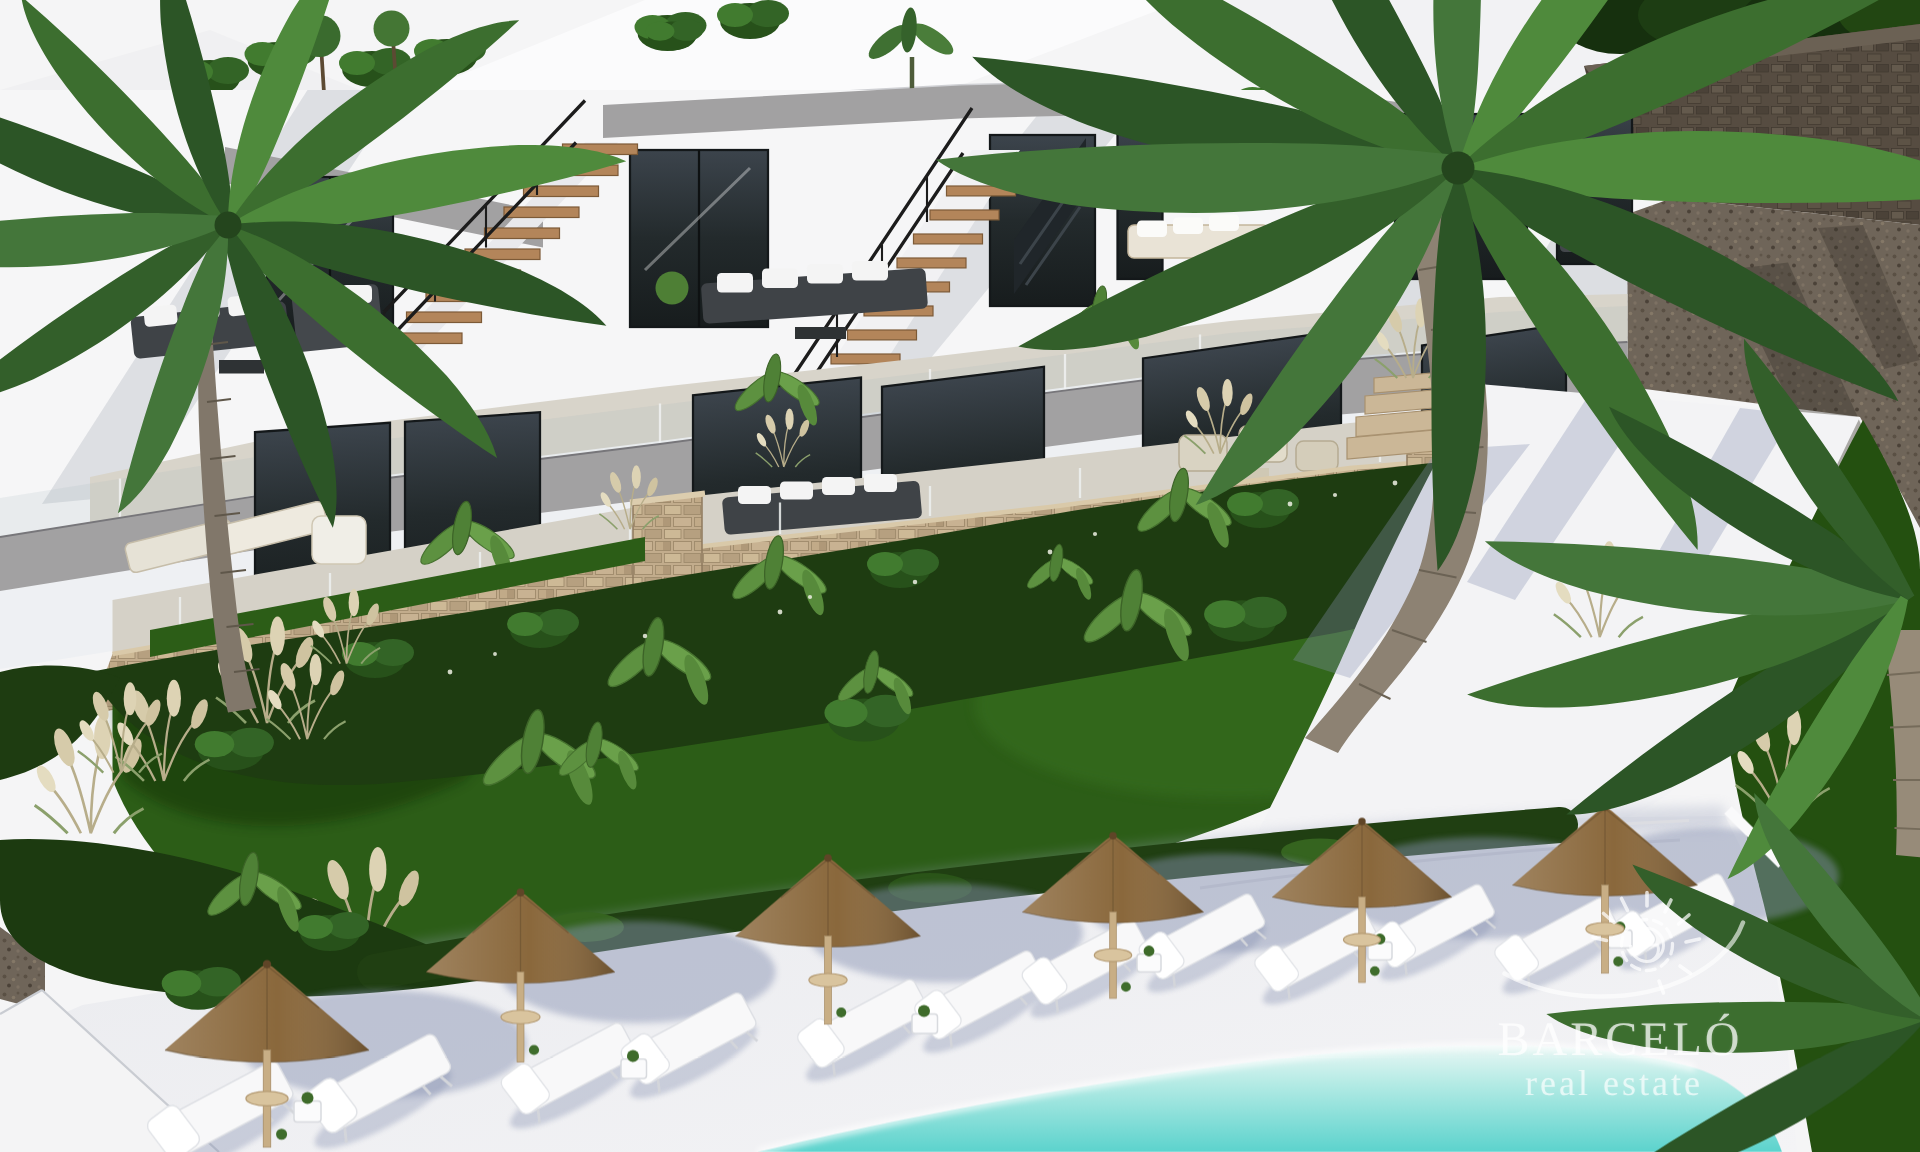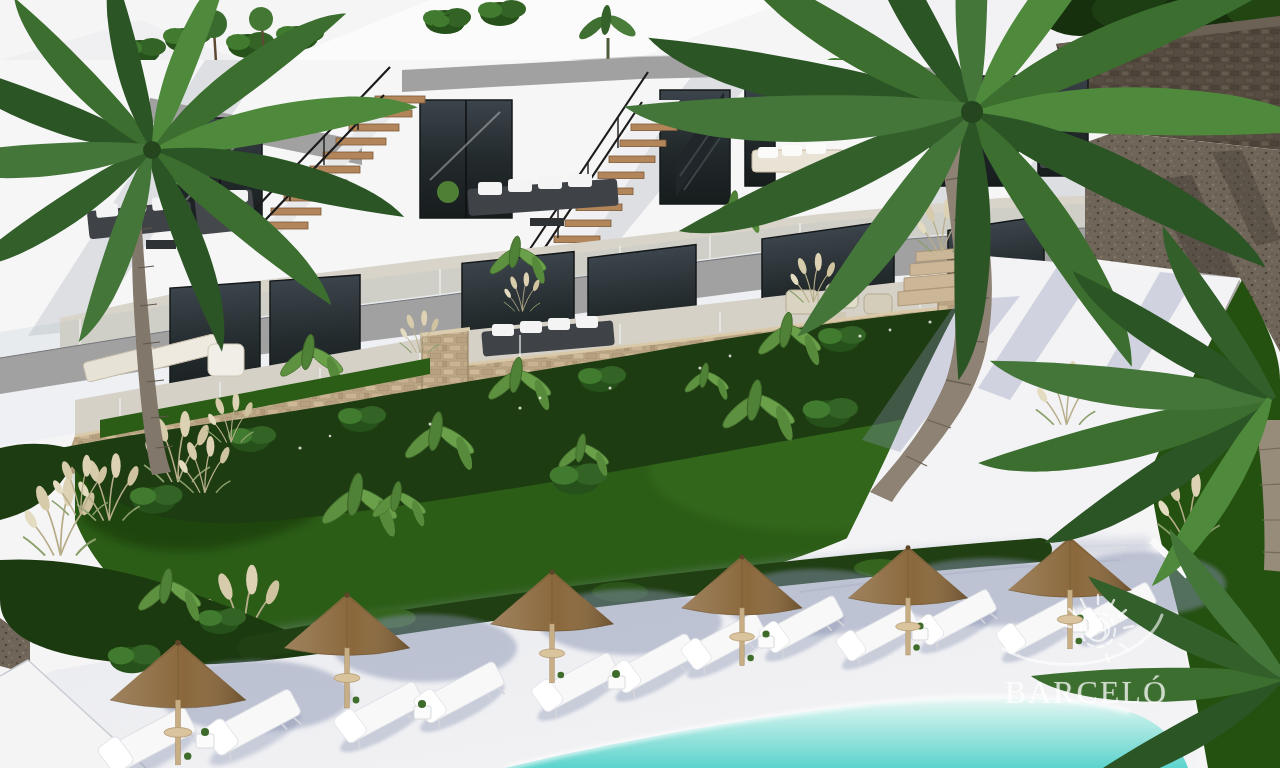--- a/index.html
+++ b/index.html
@@ -2,21 +2,21 @@
 <html><head>
 <meta charset="utf-8">
 <style>
   html,body{margin:0;padding:0;background:#222;}
   #stage{position:relative;width:1280px;height:768px;overflow:hidden;
          font-family:"Liberation Sans",sans-serif;background:#f5f5f6;}
   #scene{position:absolute;left:0;top:0;}
   .wm{position:absolute;color:rgba(255,255,255,0.72);
       font-family:"Liberation Serif","DejaVu Serif",serif;
       text-shadow:0 0 2px rgba(255,255,255,0.15);pointer-events:none;}
-  #brand{left:992px;top:674px;width:176px;text-align:right;
+  #brand{left:992px;top:674px;width:176px;text-align:center;
          font-size:32px;letter-spacing:2px;font-weight:400;}
   #tagline{left:988px;top:710px;width:176px;text-align:center;
            font-size:24px;letter-spacing:2px;color:rgba(255,255,255,0.66);}
   #sunlogo{position:absolute;left:986px;top:580px;pointer-events:none;}
 </style>
 </head>
 <body>
 
 <div id="stage">
 <svg id="scene" width="1280" height="768" viewBox="0 0 1280 768">
@@ -553,13 +553,14 @@
 
 <svg id="sunlogo" width="210" height="112" viewBox="0 0 210 112">
   <g stroke="rgba(255,255,255,0.72)" fill="none" stroke-linecap="round">
     <circle cx="112" cy="50" r="17" stroke-width="2.2" stroke-dasharray="6 4.5"></circle>
     <path d="M112,39 A11,11 0 1 1 101,50 A11,11 0 0 0 112,61 A8,8 0 0 0 119,50 L112,50" stroke-width="2"></path>
     <path d="M112,24 l0,-9 M124,28 l4,-8 M133,36 l7,-6 M138,48 l9,-2 M99,27 l-4,-8 M90,35 l-7,-6 M85,47 l-9,-2 M120,74 l3,8 M134,64 l7,5" stroke-width="2.4"></path>
     <path d="M17,69 C54,89 104,89 139,72 C159,62 171,49 176,35" stroke-width="3" opacity="0.85"></path>
   </g>
 </svg>
 <div id="brand" class="wm">BARCELÓ</div>
+<div id="tagline" class="wm">real estate</div>
 </div>
 
 </body></html>

